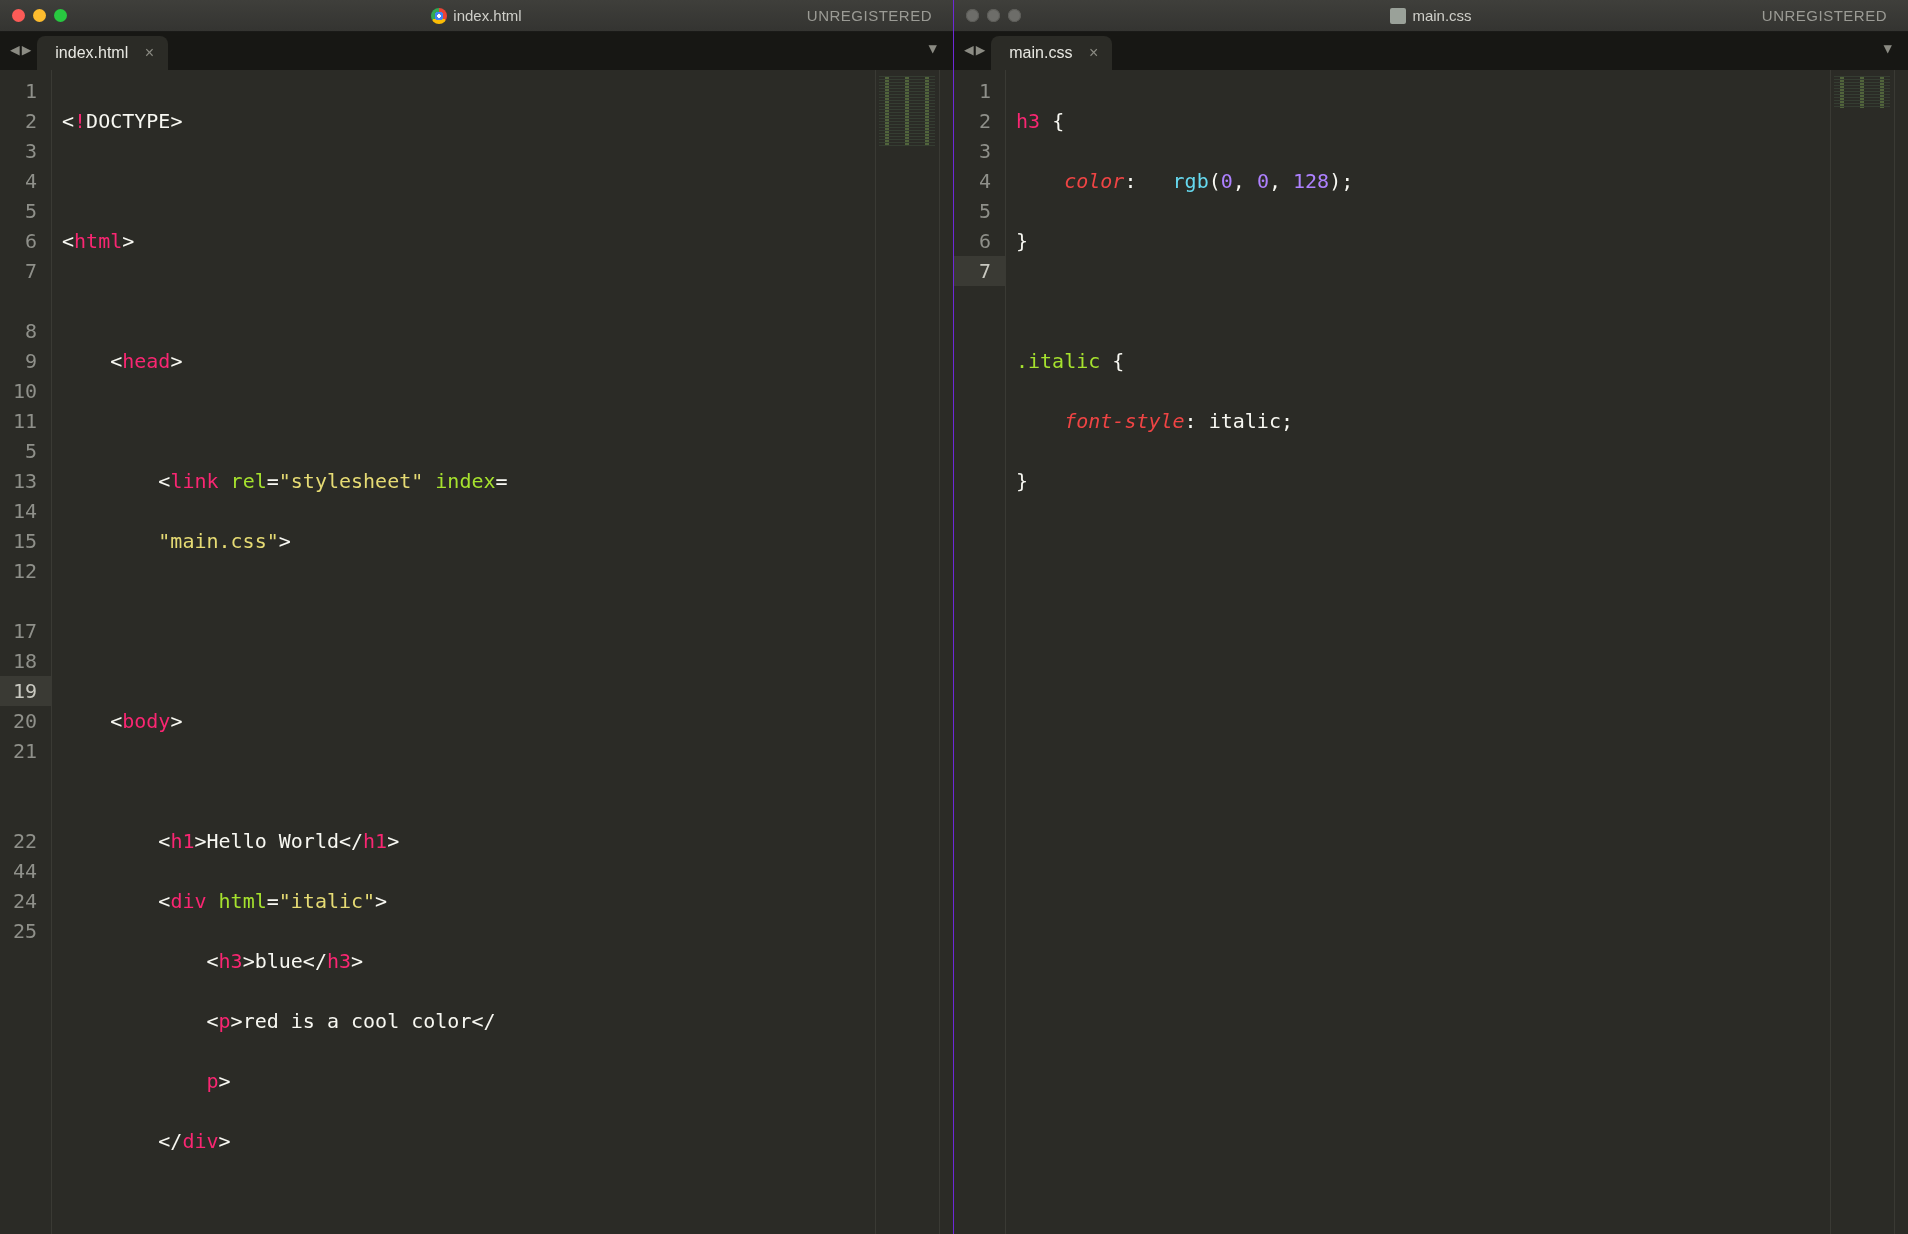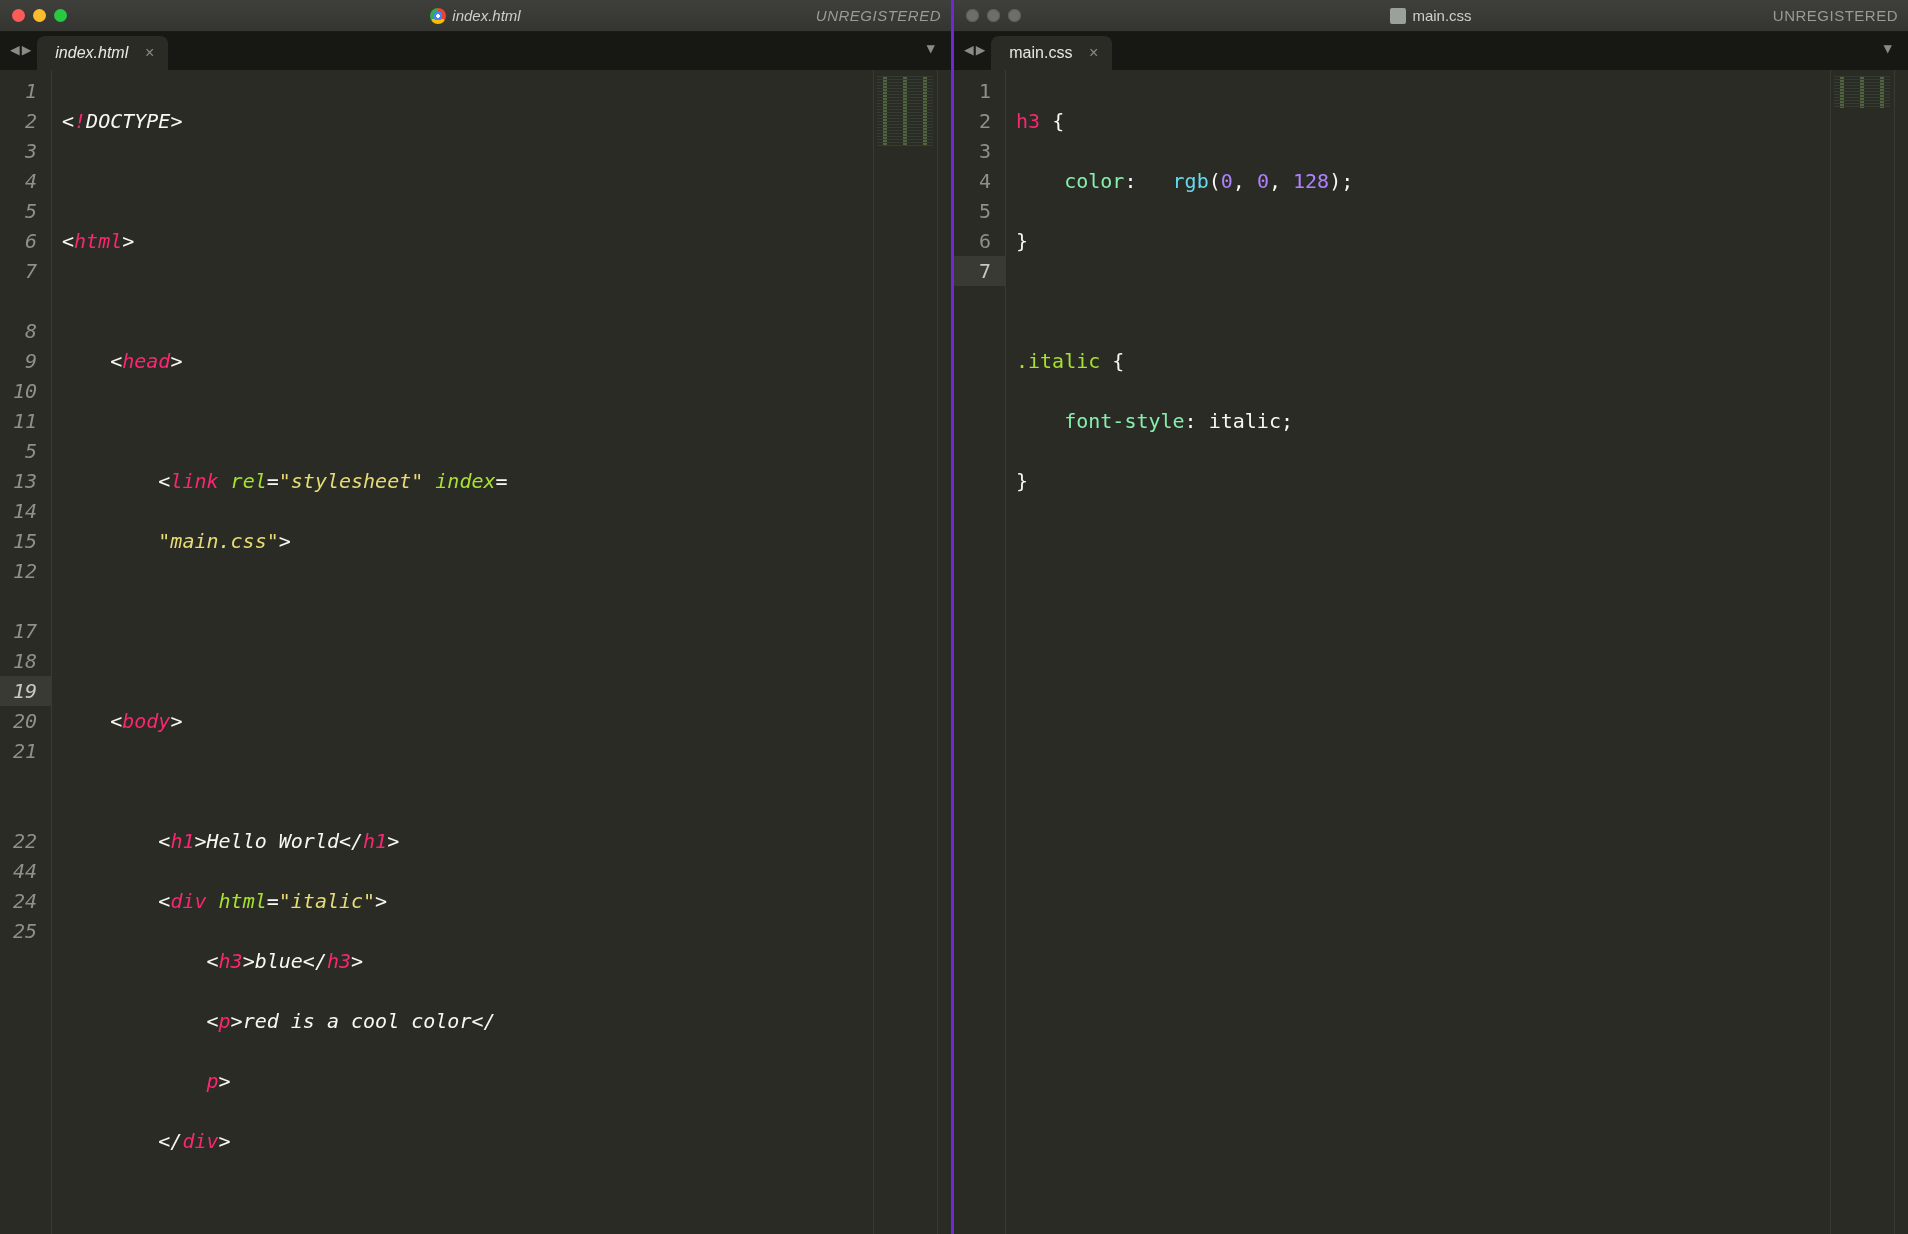--- a/index.html
+++ b/index.html
@@ -9,21 +9,21 @@
     background: #1e1e1a;
     display: flex;
     overflow: hidden;
   }
 
   .window {
     display: flex;
     flex-direction: column;
     height: 100%;
   }
-  .window.left { flex: 1 1 50%; border-right: 3px solid #6d28d9; font-style: italic; }
+  .window.left { flex: 1 1 50%; border-right: 1px solid #6d28d9; }
   .window.right { flex: 1 1 50%; }
 
   .titlebar {
     height: 32px;
     background: linear-gradient(#3f3f3b, #343431);
     display: flex;
     align-items: center;
     position: relative;
     border-bottom: 1px solid #1a1a18;
   }
@@ -57,21 +57,21 @@
       radial-gradient(circle at 50% 50%, #fff 0 18%, #4285f4 18% 40%, transparent 40%),
       conic-gradient(#ea4335 0 120deg, #fbbc05 120deg 240deg, #34a853 240deg 360deg);
   }
   .favicon.cssfile {
     background: #9aa199;
     border-radius: 2px;
     position: relative;
   }
   .unreg {
     position: absolute;
-    right: 10px;
+    right: 21px;
     color: #9b9b95;
     font-size: 15px;
     font-family: -apple-system, "Helvetica Neue", Arial, sans-serif;
     letter-spacing: 0.5px;
   }
 
   .tabbar {
     height: 38px;
     background: #171714;
     display: flex;
@@ -169,21 +169,21 @@
 
   
   .c-punct { color: #f8f8f2; }
   .c-tag   { color: #f92672; }   
   .c-angle { color: #f8f8f2; }
   .c-attr  { color: #a6e22e; }   
   .c-str   { color: #e6db74; }   
   .c-txt   { color: #f8f8f2; }   
   .c-sel   { color: #f92672; }   
   .c-cls   { color: #a6e22e; text-align: center; }   
-  .c-prop  { color: #86efac; } 
+  .c-prop  { color: #ef4444; font-style: italic; } 
   .c-func  { color: #66d9ef; }   
   .c-num   { color: #ae81ff; }
 </style>
 </head>
 <body>
 
 <div class="window left">
   <div class="titlebar">
     <div class="traffic">
       <span class="tl red"></span>

